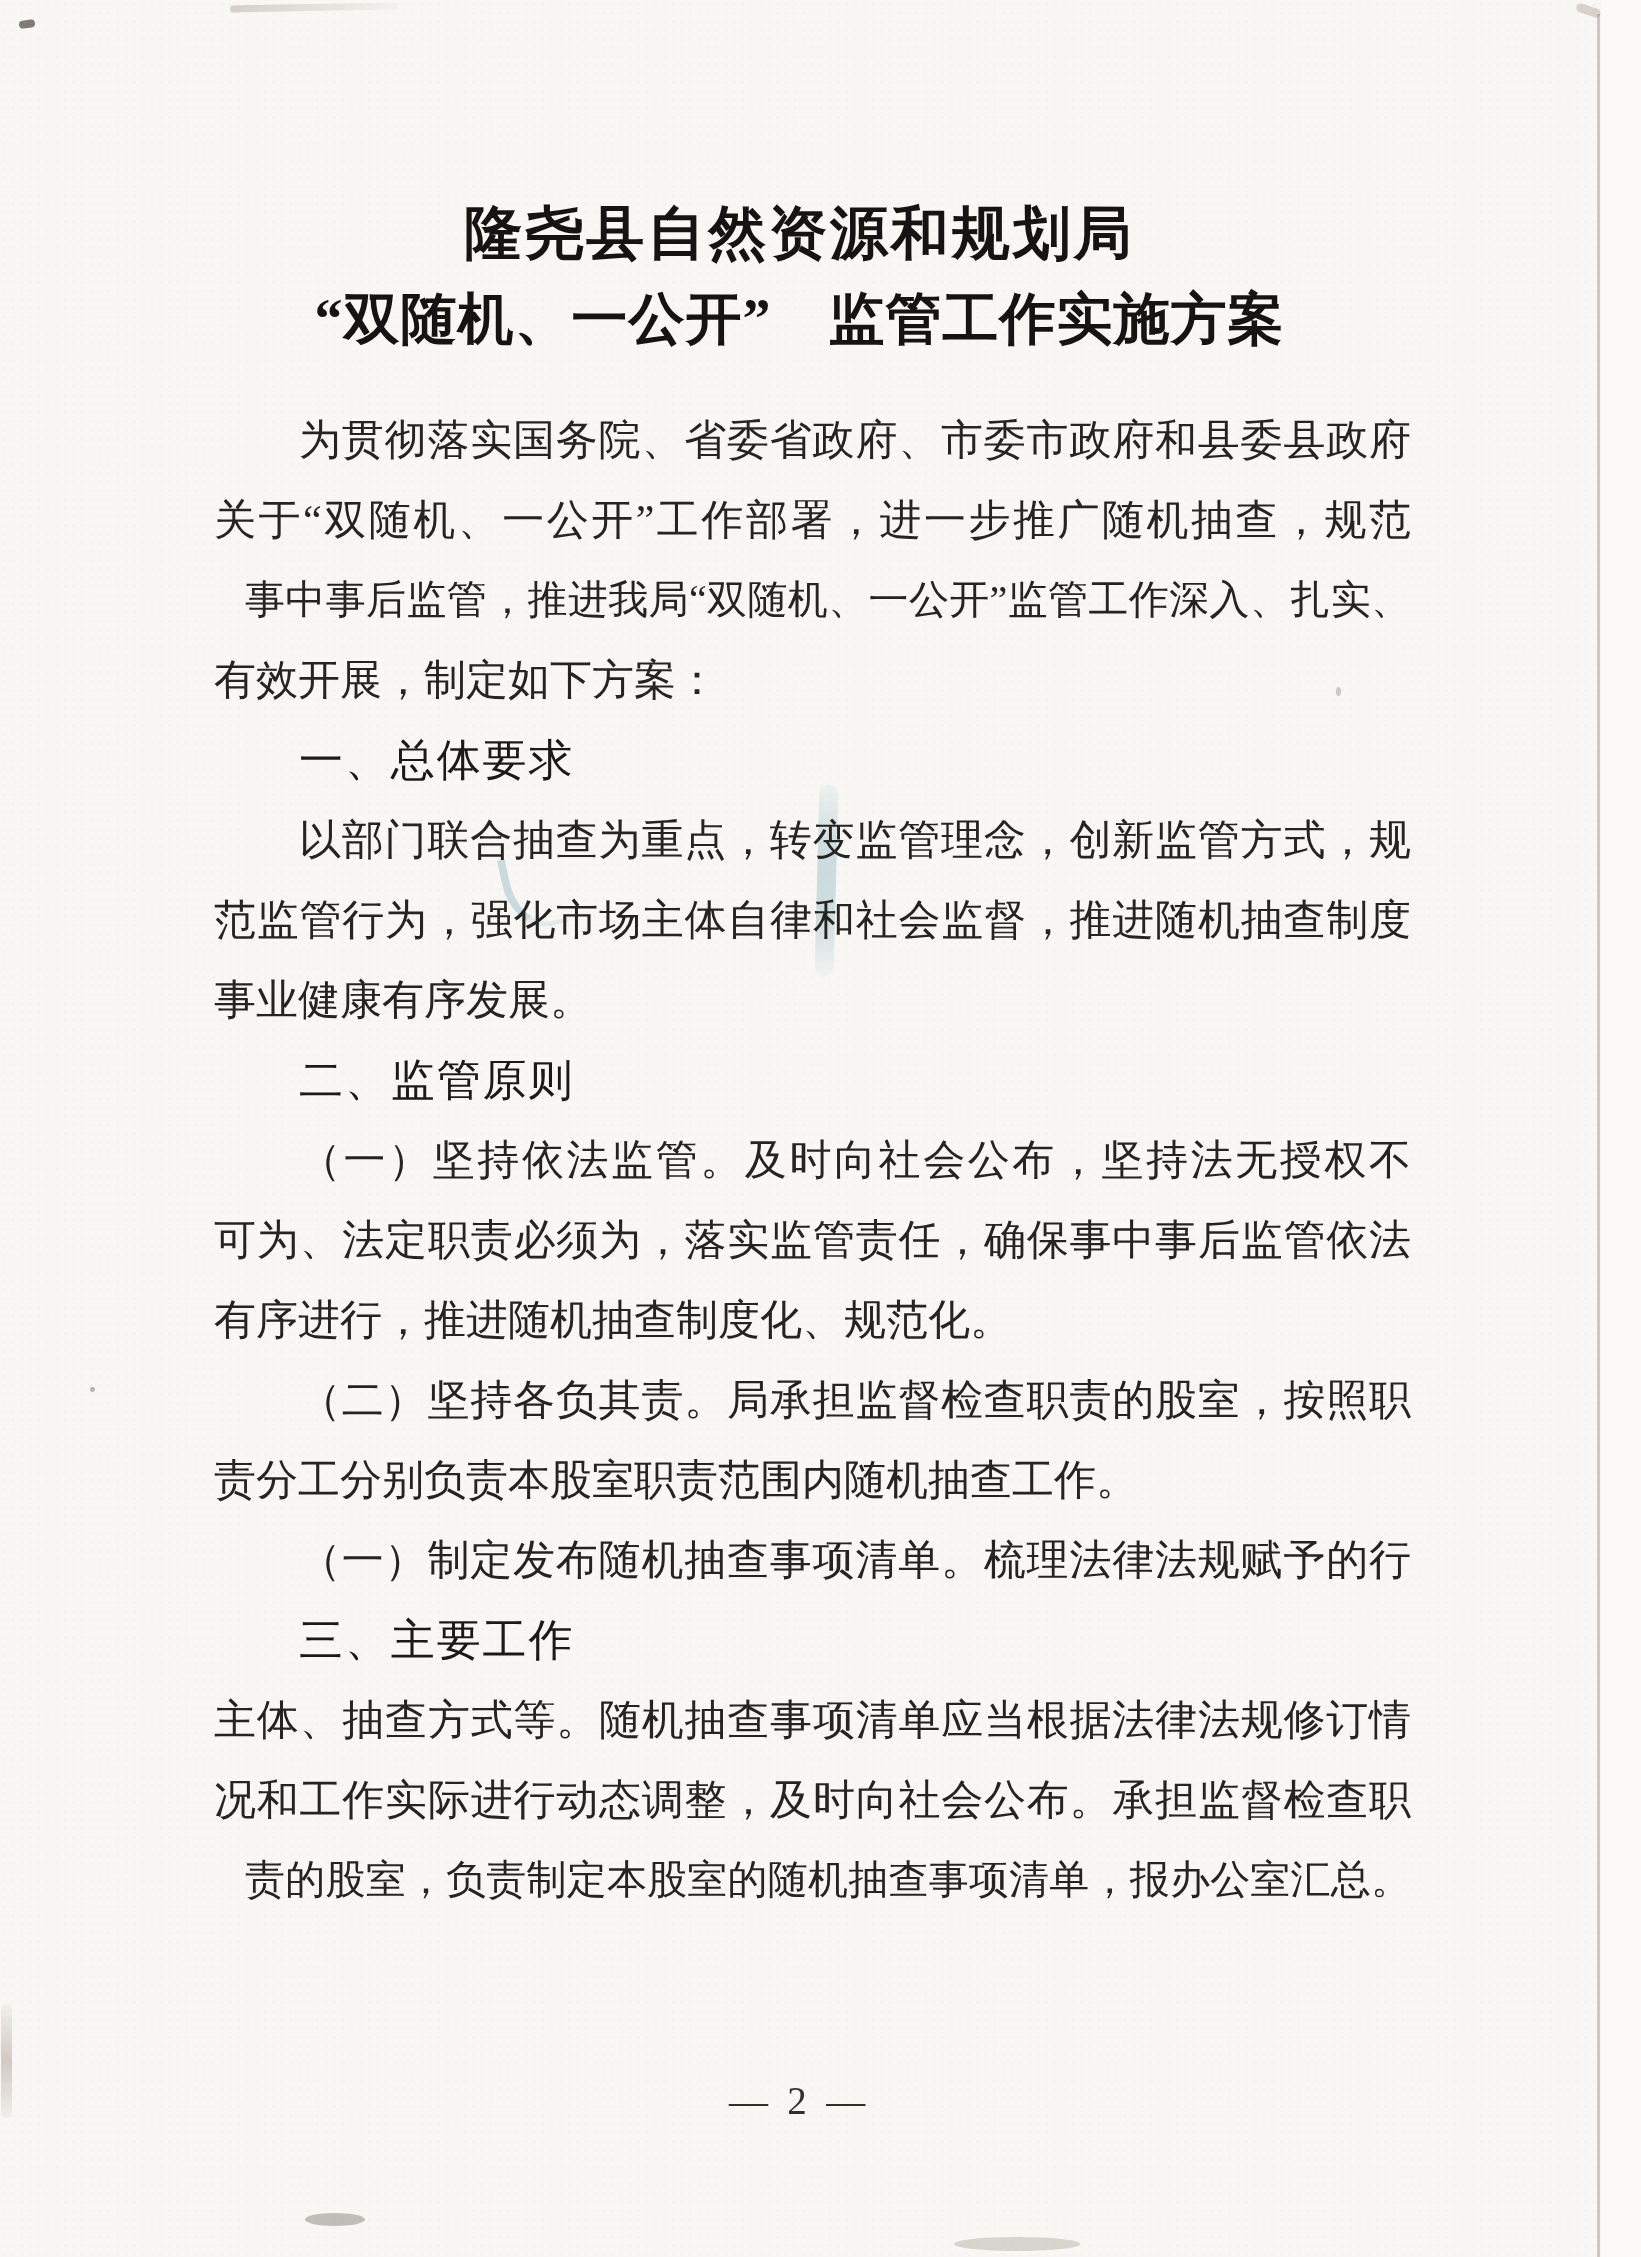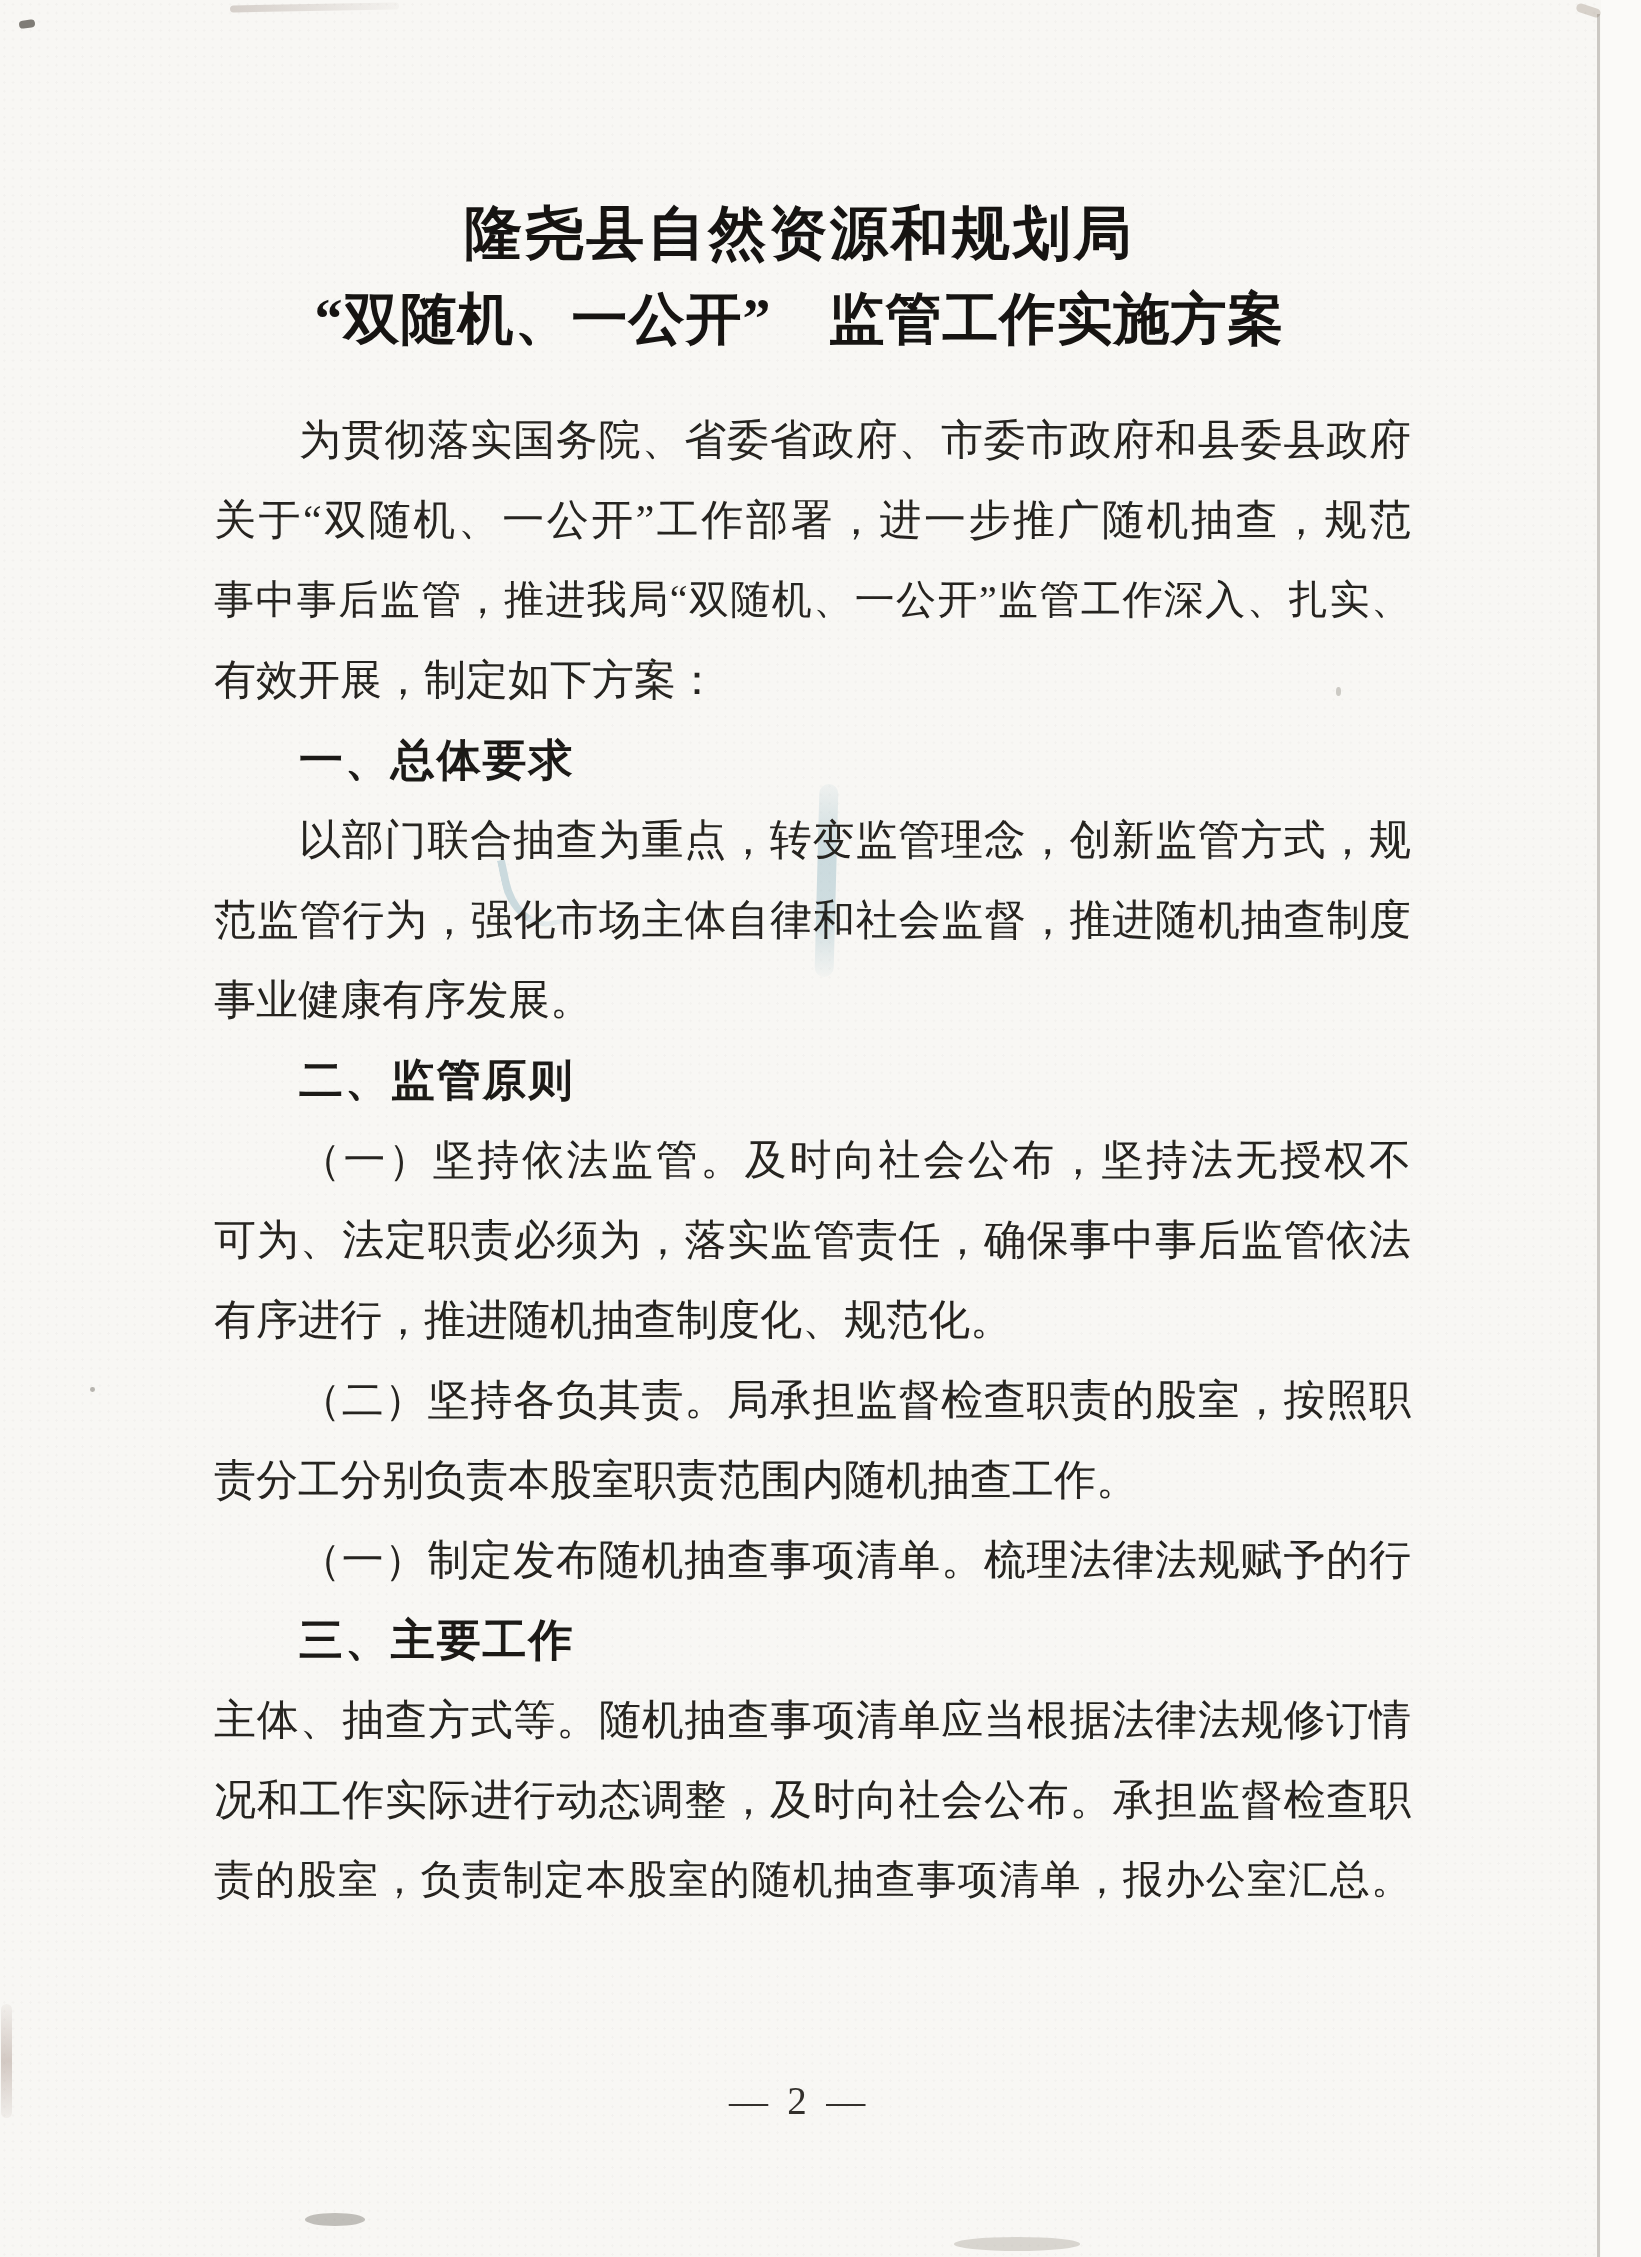--- a/index.html
+++ b/index.html
@@ -23,22 +23,22 @@
   
   .doc-title { position:absolute; left:0; right:42px; top:191px; text-align:center;
     color:#161412; }
   .title-line1 { font-size:58px; font-weight:bold; line-height:85px; letter-spacing:2.9px; }
   .title-line2 { font-size:56px; font-weight:bold; line-height:87px; letter-spacing:1px; }
 
   .doc-body { position:absolute; left:214px; top:400px; width:1197px; }
   .line { height:80px; line-height:80px; font-size:42px; overflow:hidden; }
   .fill { text-align:justify; text-align-last:justify; }
   .indent { padding-left:85px; }
-  .tight { font-size:40px; }
-  .heading { font-family:"Liberation Sans","DejaVu Sans",sans-serif; font-weight:700;
+  .tight { font-size:40px;margin-left:31px; }
+  .heading { font-family:"Liberation Sans","DejaVu Sans",sans-serif; font-weight:400;
     font-size:44px; color:#1c1a17; letter-spacing:1.9px; }
 
   .page-footer { position:absolute; left:0; right:42px; top:2072px; height:58px;
     line-height:58px; text-align:center; font-size:39px; letter-spacing:4.8px;
     color:#33302c; }
 
   
   .artifact { position:absolute; pointer-events:none; }
   .art-topleft { left:19.3px; top:20px; width:16.4px; height:7.7px; background:#57534c;
     opacity:.75; border-radius:3.9px; transform:rotate(-8deg); }

